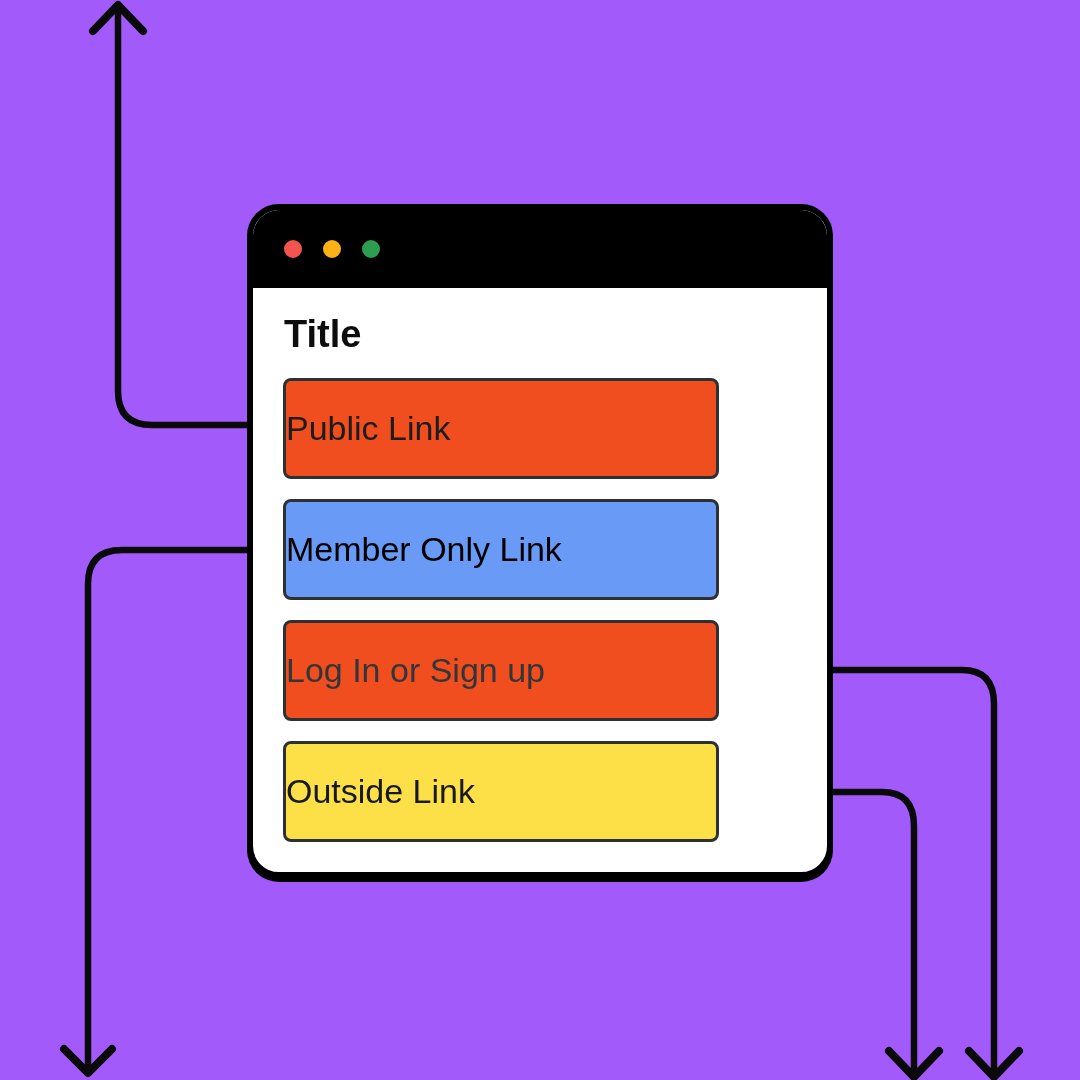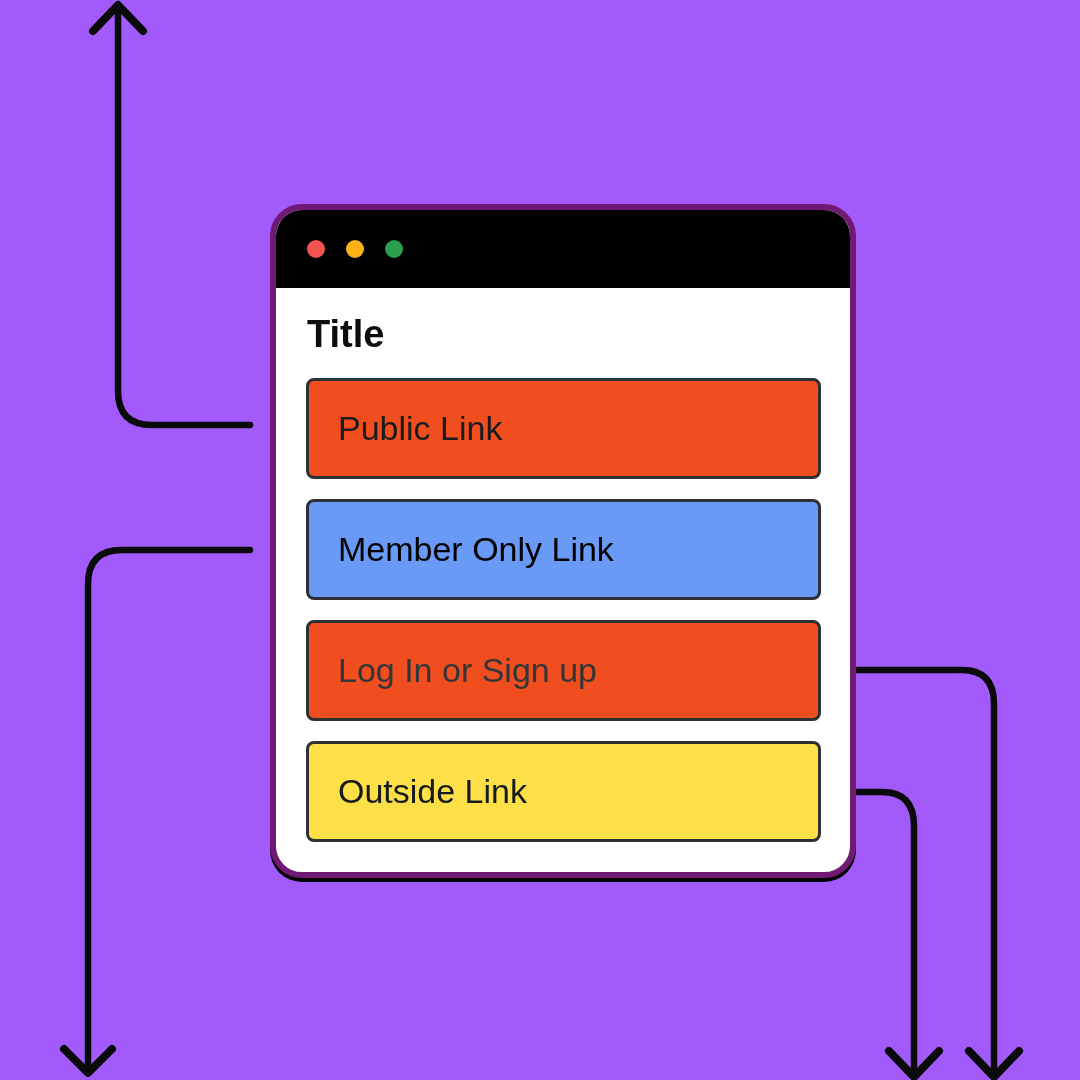--- a/index.html
+++ b/index.html
@@ -26,25 +26,24 @@
   .arrows path.line { stroke-width: 6.5px; fill: none; }
   .arrows path.head { stroke-width: 8px;   fill: none; }
   .window {
     position: absolute;
     left: 247px;
     top: 204px;
     width: 586px;
     height: 674px;
     box-sizing: border-box;
     background: #ffffff;
-    border: 6px solid #701a75;
+    border: 6px solid #000000;
     border-radius: 32px;
     box-shadow: 0 4px 0 #000000;
     overflow: hidden;
-    margin-left: 23px;
   }
   .titlebar {
     height: 78px;
     display: flex;
     align-items: center;
     gap: 21px;
     padding-left: 31px;
   }
   .dot {
     width: 18px;
@@ -58,28 +57,27 @@
     top: 104px;
     margin: 0;
     font-size: 38px;
     line-height: 1.1;
     font-weight: 700;
     color: #0d0d0d;
   }
   .btn {
     position: absolute;
     left: 30px;
-    width: 515px;
+    width: 436px;
     height: 101px;
     box-sizing: border-box;
     border: 3px solid #2E3134;
     border-radius: 8px;
     display: flex;
     align-items: center;
-    padding-left: 29px;
     font-size: 34px;
     cursor: pointer;
   }
   .btn-1 { top: 168px; }
   .btn-2 { top: 289px; }
   .btn-3 { top: 410px; }
   .btn-4 { top: 531px; }
 </style>
 </head>
 <body style="background-color: rgb(162, 90, 251);">

